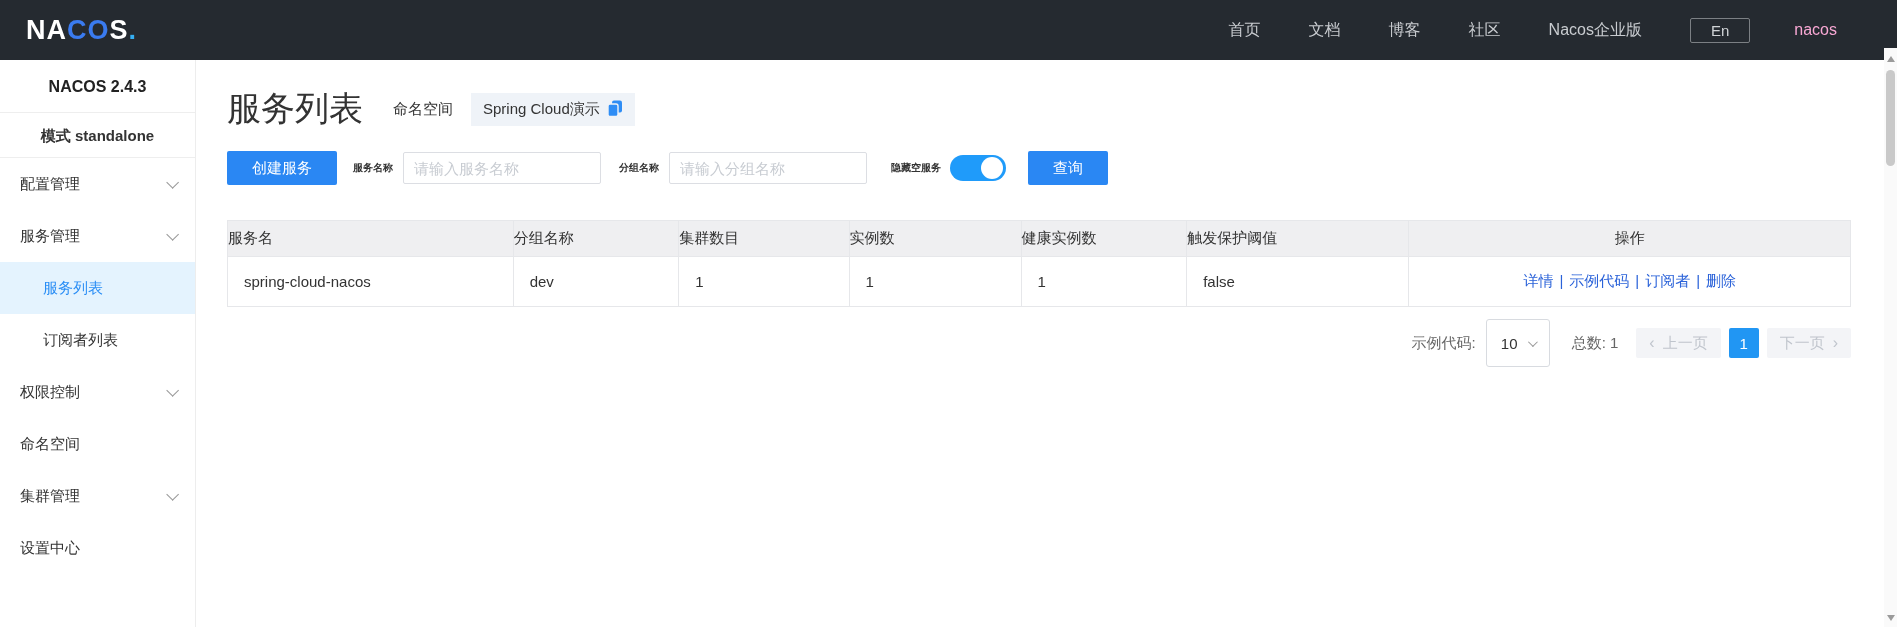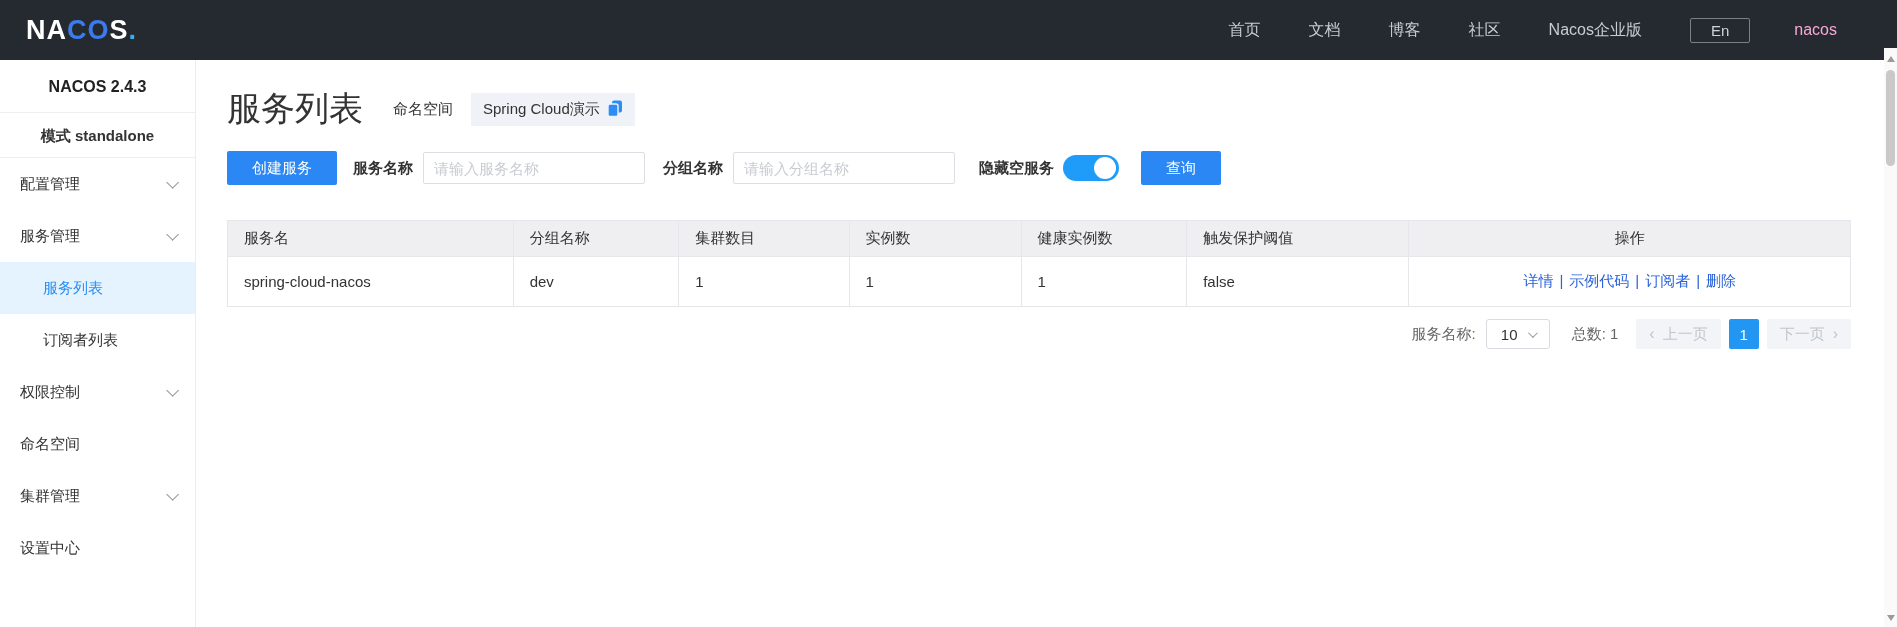--- a/index.html
+++ b/index.html
@@ -46,42 +46,42 @@
 
   .breadcrumb { margin-top:10px; height:26px; background:#f4f4f5; display:flex;
     align-items:center; padding:0 27px; font-size:15px; gap:11px; }
   .bc-root { color:#555; }
   .bc-sep { color:#c5c8cc; }
   .bc-link { color:#3e8ef0; cursor:pointer; }
 
   .toolbar { margin-top:19px; display:flex; align-items:center; }
   .btn { border:none; border-radius:2px; background:#2a87f3; color:#fff; font-size:15px;
     height:34px; padding:0 25px; cursor:pointer; font-family:inherit; }
-  .tb-label { font-size:15px; font-weight:bold; color:#333; white-space:nowrap; }
-  .tb-input { width:222px; height:32px; border:1px solid #dcdee3; border-radius:2px;
+  .tb-label { font-size:10px; font-weight:bold; color:#333; white-space:nowrap; }
+  .tb-input { width:198px; height:32px; border:1px solid #dcdee3; border-radius:2px;
     padding:0 10px; font-size:15px; color:#333; font-family:inherit; margin-left:10px; }
   .tb-input::placeholder { color:#c8ccd2; }
   .ml16 { margin-left:16px; } .ml18 { margin-left:18px; } .ml22 { margin-left:22px; } .ml24 { margin-left:24px; }
   .toggle { margin-left:9px; width:56px; height:26px; border-radius:14px; background:#1f9bfa;
     position:relative; cursor:pointer; flex:none; }
   .toggle .knob { position:absolute; top:2px; right:3px; width:22px; height:22px;
     border-radius:50%; background:#fff; }
 
   .svc-table { margin-top:35px; width:100%; border-collapse:collapse; table-layout:fixed; }
   .svc-table th { background:#efeff1; border:1px solid #e6e7ea; height:36px; font-size:15px;
-    font-weight:normal; color:#333; text-align:left; padding:0 16px; }
+    font-weight:normal; color:#333; text-align:left; padding:0 0; }
   .svc-table td { border:1px solid #e6e7ea; height:50px; font-size:15px; color:#333;
     padding:0 16px; background:#fff; }
   .svc-table th.c-center, .svc-table td.c-center { text-align:center; }
   .action-link { color:#2a62d9; cursor:pointer; }
   .action-sep { color:#2a62d9; margin:0 6px; }
 
   .pagination { margin-top:12px; display:flex; justify-content:flex-end; align-items:center;
     font-size:15px; color:#666; }
-  .pg-select { margin-left:10px; width:64px; height:30px; border:1px solid #d8dbe0;
+  .pg-select { margin-left:10px; width:64px; height:48px; border:1px solid #d8dbe0;
     border-radius:3px; display:flex; align-items:center; justify-content:center; gap:10px;
     color:#333; cursor:pointer; background:#fff; }
   .pg-select .chev { width:7px; height:7px; transform:rotate(45deg) translateY(-2px); }
   .pg-total { margin-left:22px; }
   .pg-btn { margin-left:18px; height:30px; padding:0 13px; background:#f3f4f7; color:#c0c5cd;
     border-radius:2px; display:flex; align-items:center; gap:8px; cursor:default; }
   .pg-btn .arrow { font-size:16px; }
   .pg-page { margin-left:8px; width:30px; height:30px; background:#2196f3; color:#fff;
     border-radius:2px; display:flex; align-items:center; justify-content:center; cursor:pointer; }
   .pg-next { margin-left:8px; }
@@ -212,21 +212,21 @@
             <td>1</td>
             <td>false</td>
             <td class="c-center">
               <span class="action-link">详情</span><span class="action-sep">|</span><span class="action-link">示例代码</span><span class="action-sep">|</span><span class="action-link">订阅者</span><span class="action-sep">|</span><span class="action-link">删除</span>
             </td>
           </tr>
         </tbody>
       </table>
 
       <div class="pagination">
-        <span>服务名称:</span>
+        <span>示例代码:</span>
         <span class="pg-select">
           <span>10</span>
           <span class="chev"></span>
         </span>
         <span class="pg-total"><span>总数:</span> <span>1</span></span>
         <span class="pg-btn">
           <span class="arrow">‹</span>
           <span>上一页</span>
         </span>
         <span class="pg-page">1</span>

